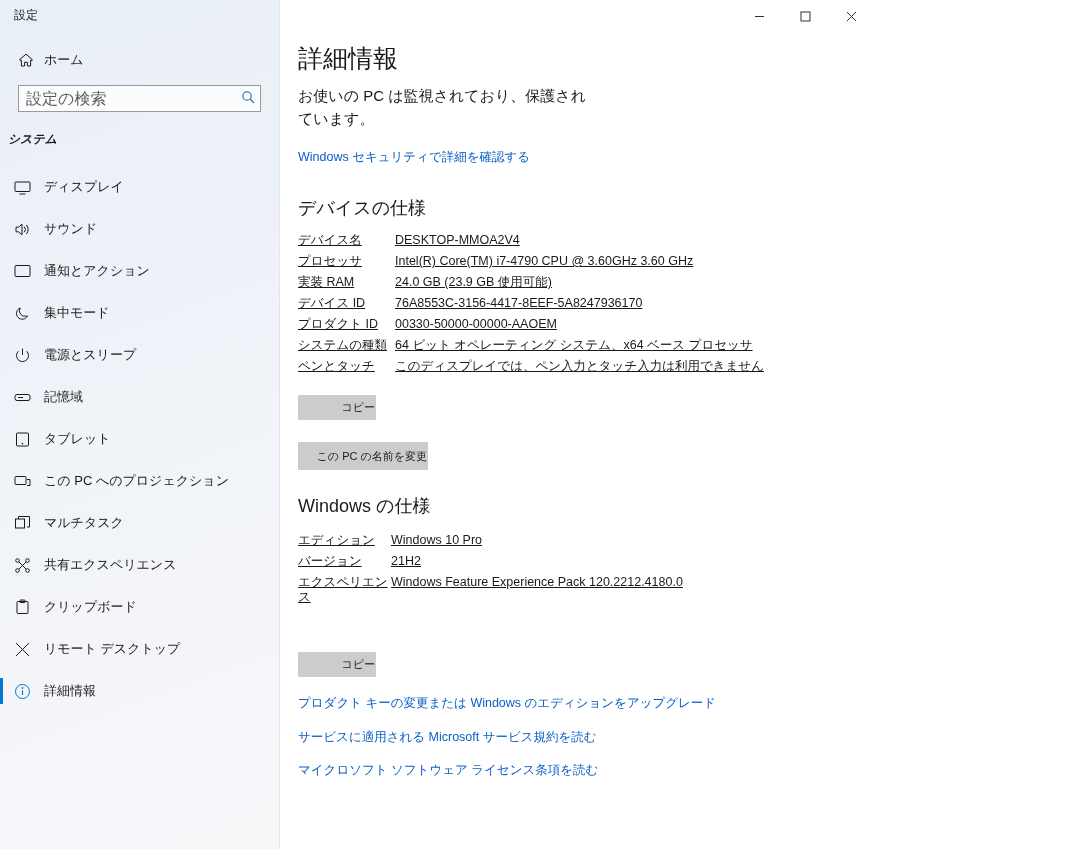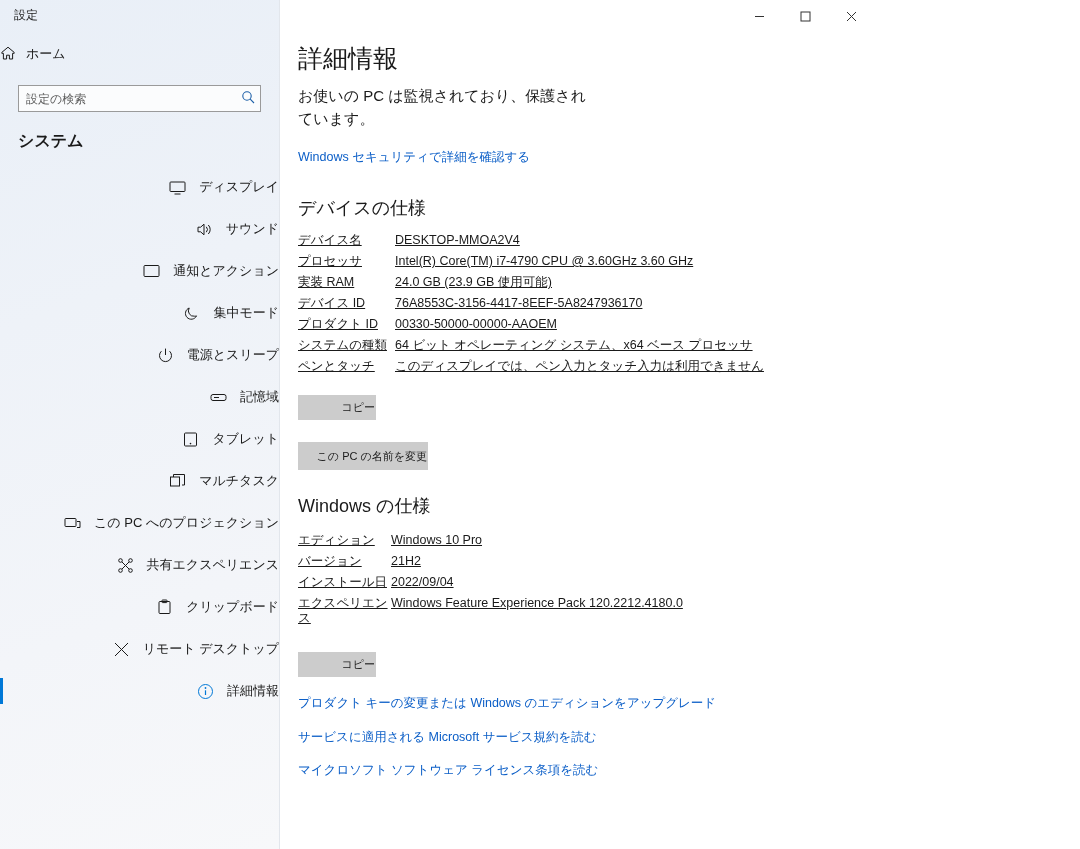--- a/index.html
+++ b/index.html
@@ -64,78 +64,79 @@
     background: linear-gradient(160deg, #e9eff7 0%, #eef2f8 35%, #f3f5f9 70%, #f7f8fa 100%);
     border-right: 1px solid #e2e6ec;
   }
   .home-row {
     position: absolute;
     left: 0;
     top: 45px;
     width: 239px;
     height: 30px;
     display: flex;
-    align-items: flex-start;
+    align-items: center;
+    padding-left: 18px;
     box-sizing: border-box;
   }
   .home-row .ic { width: 26px; display:flex; align-items:center; color:#1a1a1a; }
   .home-row .lb { font-size: 13px; }
 
   .search-wrap {
     position: absolute;
     left: 18px;
     top: 85px;
     width: 243px;
     height: 27px;
   }
   .search-box {
     width: 100%;
     height: 27px;
     box-sizing: border-box;
     border: 1px solid #9a9a9a;
     background: #fbfcfd;
     font-family: "Liberation Sans", sans-serif;
-    font-size: 12px;
+    font-size: 16px;
     color: #3a3a3a;
     padding: 0 26px 0 7px;
     outline: none;
   }
   .search-box::placeholder { color: #5d5d5d; }
   .search-ic {
     position: absolute;
     right: 6px;
     top: 5px;
     color: #1c5fa8;
     font-size: 13px;
     pointer-events: none;
   }
 
   .sys-head {
     position: absolute;
-    left: 18px;
+    left: 8px;
     top: 131px;
-    font-size: 16px;
+    font-size: 12px;
     font-weight: bold;
     color: #1a1a1a;
+    font-style: italic;
   }
 
   .navlist {
     position: absolute;
     left: 0;
     top: 166px;
     width: 279px;
   }
   .navitem {
     position: relative;
     height: 42px;
     display: flex;
     align-items: center;
     padding-left: 14px;
     box-sizing: border-box;
-    justify-content: flex-end;
   }
   .navitem .ic {
     width: 30px;
     display: flex;
     align-items: center;
     justify-content: flex-start;
     color: #1a1a1a;
   }
   .navitem .lb { font-size: 13px; color: #1a1a1a; }
   .navitem.selected::before {
@@ -360,35 +361,35 @@
               <rect x="2.5" y="2" width="12" height="13" rx="1" fill="none" stroke="currentColor" stroke-width="1"></rect>
               <circle cx="8.5" cy="12.6" r="0.8" fill="currentColor"></circle>
             </svg>
         </span>
         <span class="lb">タブレット</span>
       </div>
 
       <div class="navitem">
         <span class="ic">
           <svg width="17" height="17" viewBox="0 0 17 17">
+              <rect x="1" y="3.5" width="11" height="8" rx="0.8" fill="none" stroke="currentColor" stroke-width="1"></rect>
+              <path d="M13 6.5h3v6h-3" fill="none" stroke="currentColor" stroke-width="1"></path>
+            </svg>
+        </span>
+        <span class="lb">この PC へのプロジェクション</span>
+      </div>
+
+      <div class="navitem">
+        <span class="ic">
+          <svg width="17" height="17" viewBox="0 0 17 17">
               <rect x="1.5" y="4" width="9" height="9" fill="none" stroke="currentColor" stroke-width="1"></rect>
               <path d="M4.5 4V1.5h11V12h-2.5" fill="none" stroke="currentColor" stroke-width="1"></path>
             </svg>
         </span>
         <span class="lb">マルチタスク</span>
-      </div>
-
-      <div class="navitem">
-        <span class="ic">
-          <svg width="17" height="17" viewBox="0 0 17 17">
-              <rect x="1" y="3.5" width="11" height="8" rx="0.8" fill="none" stroke="currentColor" stroke-width="1"></rect>
-              <path d="M13 6.5h3v6h-3" fill="none" stroke="currentColor" stroke-width="1"></path>
-            </svg>
-        </span>
-        <span class="lb">この PC へのプロジェクション</span>
       </div>
 
       <div class="navitem">
         <span class="ic">
           <svg width="17" height="17" viewBox="0 0 17 17">
               <circle cx="3.5" cy="3.5" r="1.8" fill="none" stroke="currentColor" stroke-width="1"></circle>
               <circle cx="13.5" cy="3.5" r="1.8" fill="none" stroke="currentColor" stroke-width="1"></circle>
               <circle cx="3.5" cy="13.5" r="1.8" fill="none" stroke="currentColor" stroke-width="1"></circle>
               <circle cx="13.5" cy="13.5" r="1.8" fill="none" stroke="currentColor" stroke-width="1"></circle>
               <line x1="5" y1="5" x2="12" y2="12" stroke="currentColor" stroke-width="1"></line>
@@ -482,24 +483,20 @@
       <tbody>
           <tr>
         <td class="k">エディション</td>
         <td class="v">Windows 10 Pro</td>
       </tr>
       <tr>
         <td class="k">バージョン</td>
         <td class="v">21H2</td>
       </tr>
       <tr>
-        <td class="k">インストール日</td>
-        <td class="v">2022/09/04</td>
-      </tr>
-      <tr>
         <td class="k">エクスペリエンス</td>
         <td class="v">Windows Feature Experience Pack 120.2212.4180.0</td>
       </tr>
     </tbody>
       </table>
 
     <button class="btn" id="copy-windows">コピー</button>
 
     <a class="blink" id="link-productkey" href="#">プロダクト キーの変更または Windows のエディションをアップグレード</a>
     <a class="blink" id="link-terms" href="#">サービスに適用される Microsoft サービス規約を読む</a>

